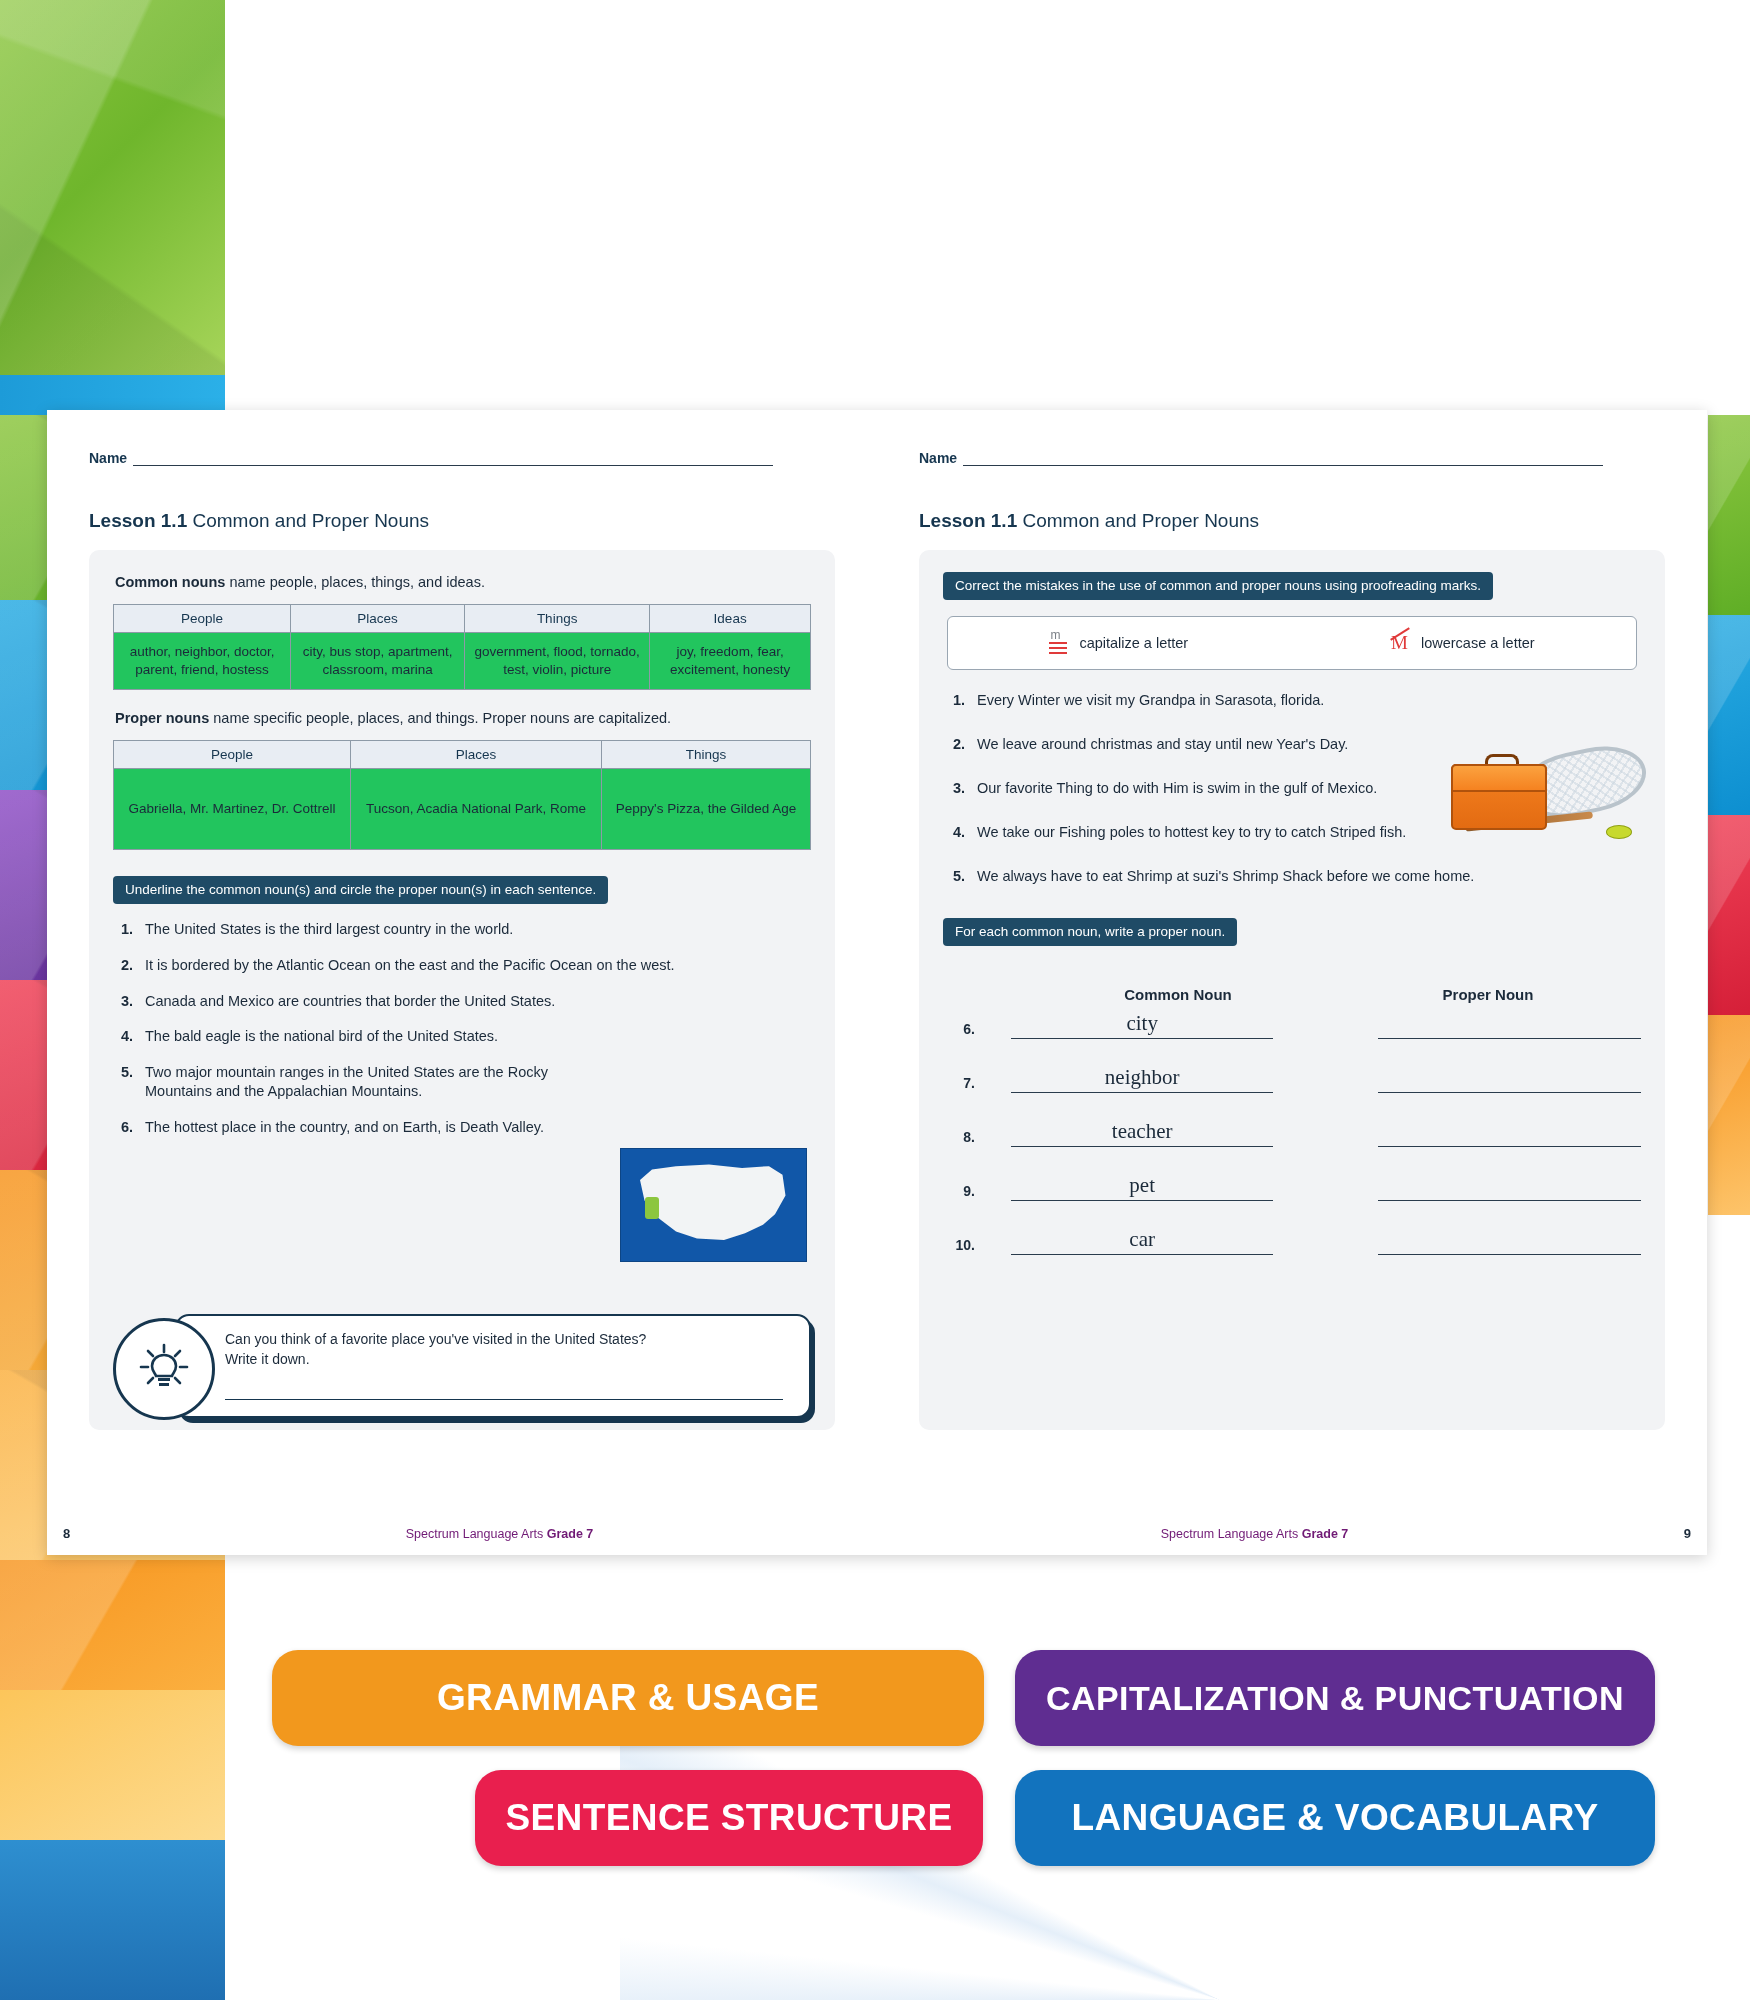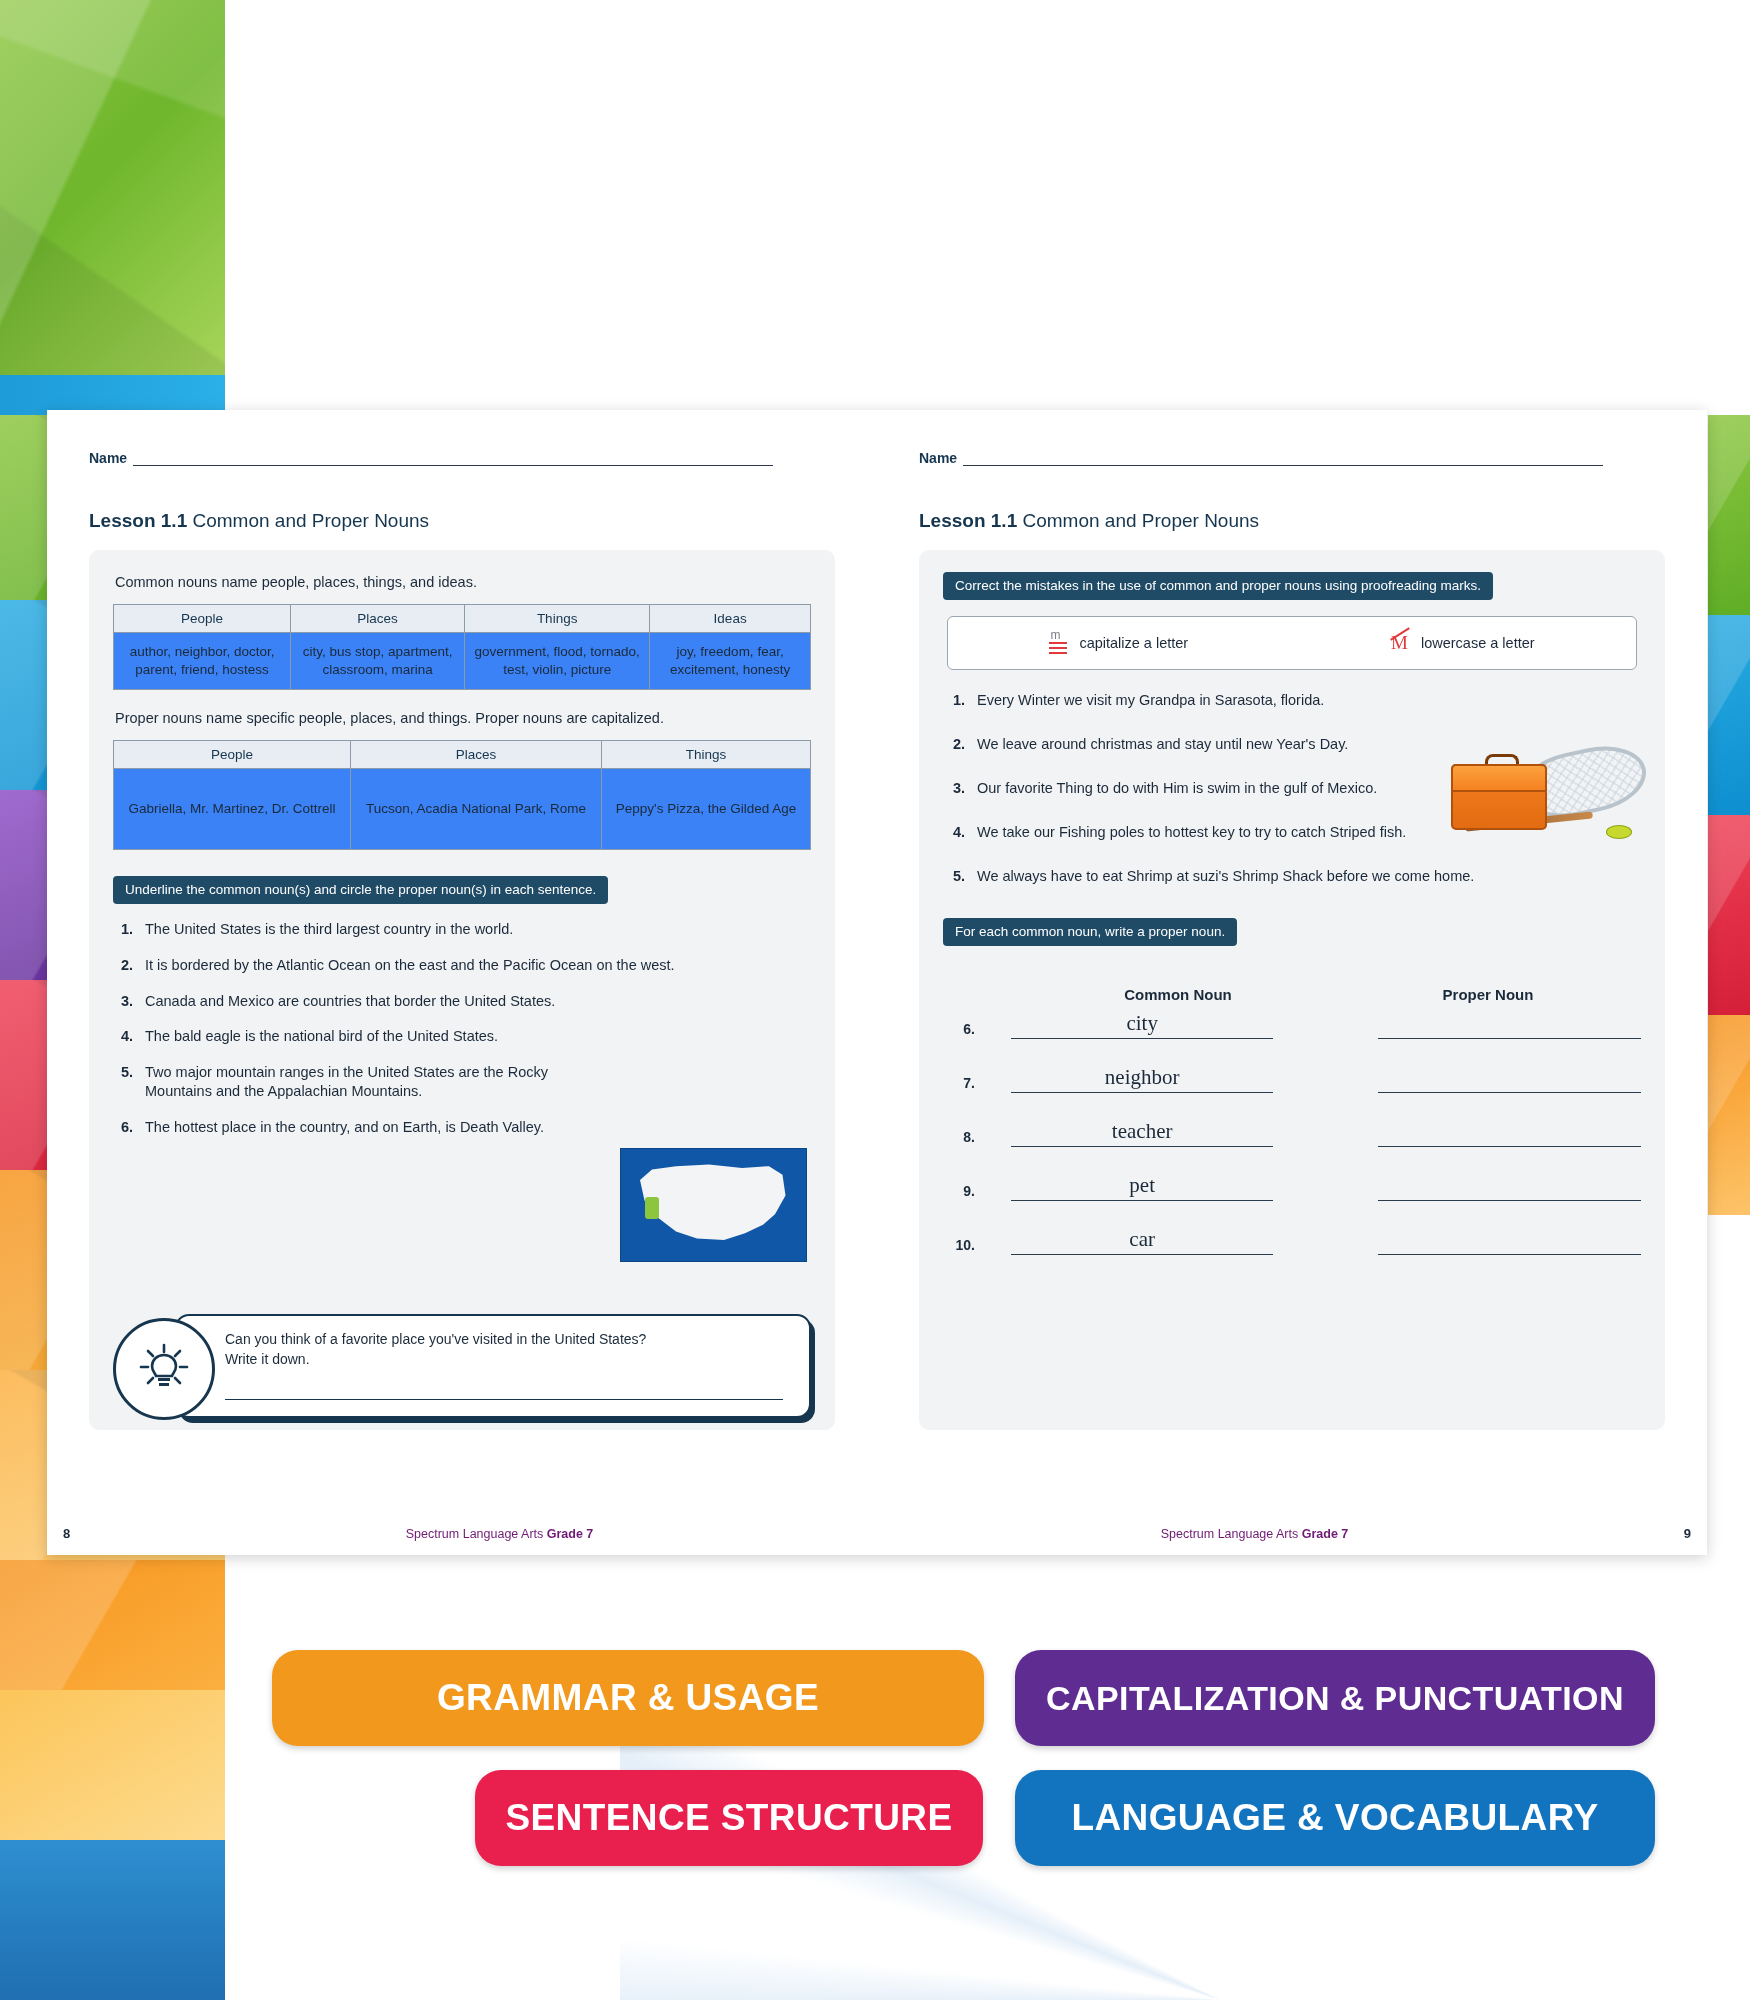--- a/index.html
+++ b/index.html
@@ -135,26 +135,26 @@
   .gray-box {
     background:#f2f3f5;
     border-radius:10px;
     padding:22px 24px 26px 24px;
     position:relative;
   }
   .gray-box.left { height:880px; box-sizing:border-box; }
   .gray-box.right { height:880px; box-sizing:border-box; }
 
   .intro-text { font-size:14.5px; margin:2px 0 14px 2px; }
-  .intro-text b { font-weight:normal; }
+  .intro-text b { font-weight:bold; }
 
   table.nountable {
     width:100%;
     border-collapse:collapse;
-    background:#3b82f6;
+    background:#22c55e;
     font-size:13.5px;
     margin-bottom:20px;
     padding-left:20px;
   }
   table.nountable th {
     background:#e8edf3;
     border:1px solid #8d9aa7;
     font-weight:normal;
     padding:6px 4px;
     font-size:13.5px;

